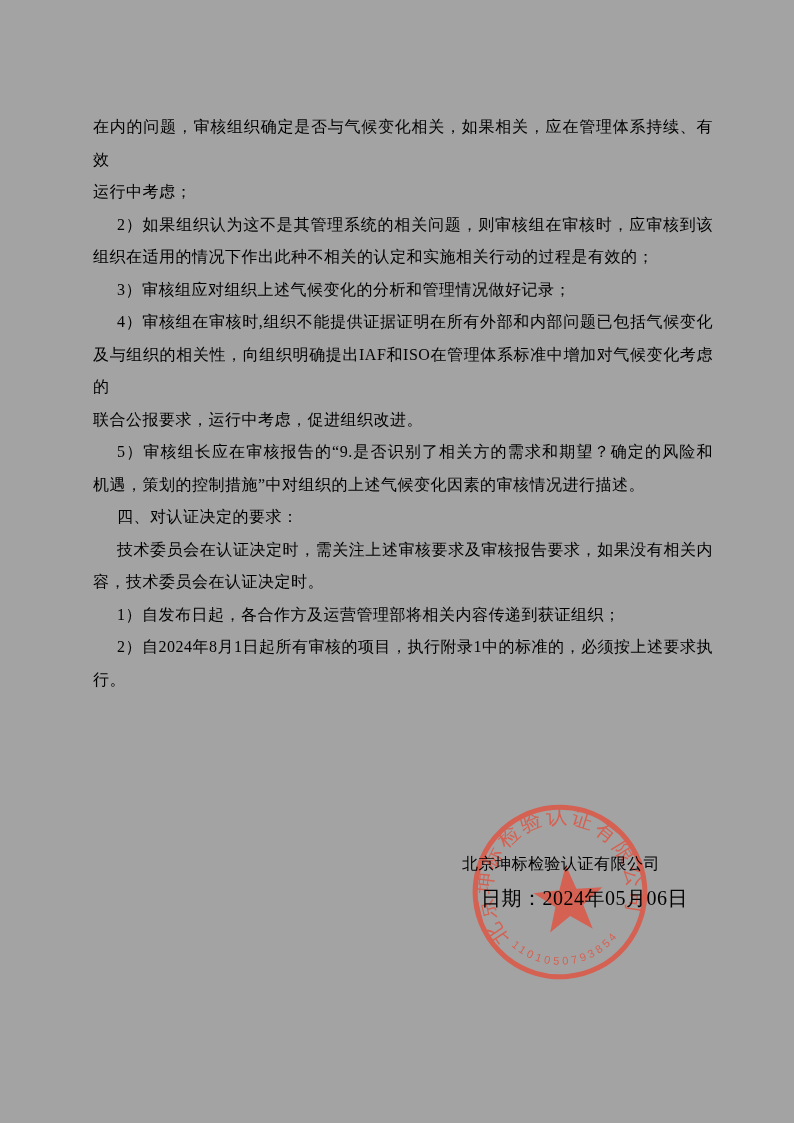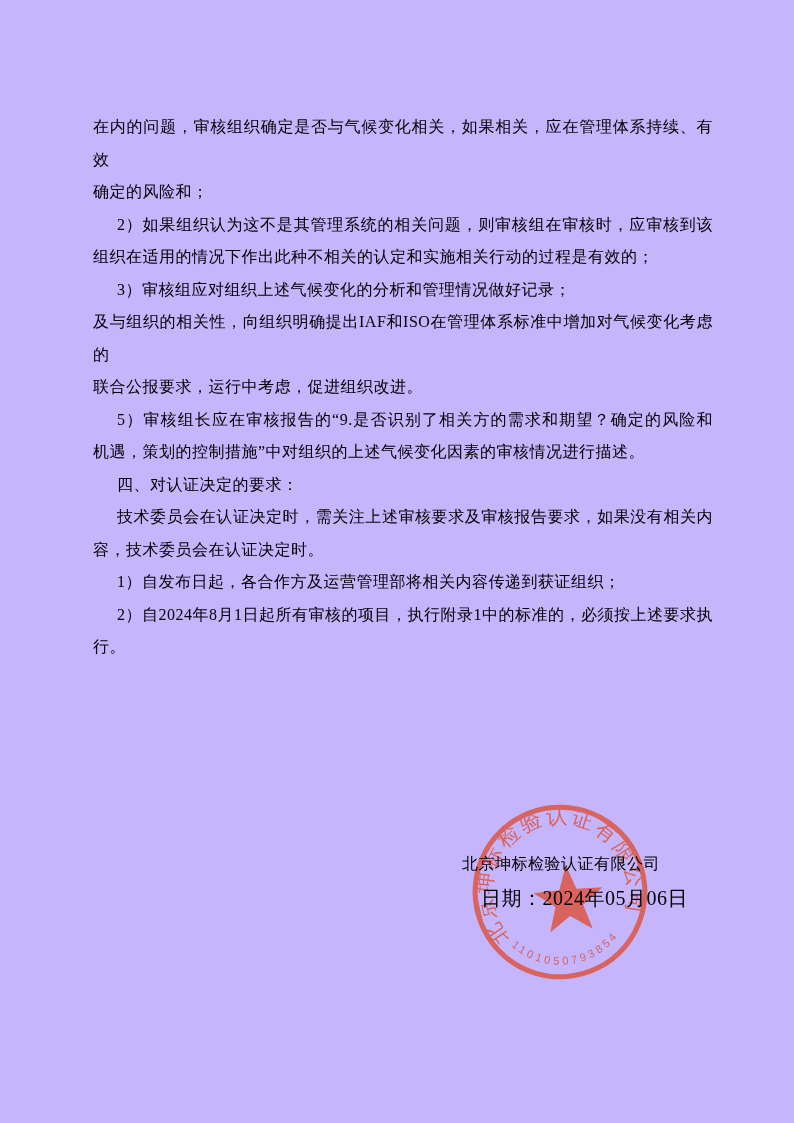--- a/index.html
+++ b/index.html
@@ -4,21 +4,21 @@
 <style>
   html, body {
     margin: 0;
     padding: 0;
     background: #ffffff;
   }
   .page {
     position: relative;
     width: 794px;
     height: 1123px;
-    background: #c4b5fd;
+    background: #a3a3a3;
     overflow: hidden;
     font-family: "Liberation Serif", "DejaVu Serif", serif;
     color: #000000;
   }
   .textblock {
     position: absolute;
     left: 93px;
     top: 111px;
     width: 620px;
     font-size: 16px;
@@ -64,24 +64,25 @@
   }
   .seal svg { display: block; }
 </style>
 </head>
 <body>
 
 <div class="page">
 
   <div class="textblock">
       <div class="line fill">在内的问题，审核组织确定是否与气候变化相关，如果相关，应在管理体系持续、有效</div>
-      <div class="line">确定的风险和；</div>
+      <div class="line">运行中考虑；</div>
       <div class="line indent fill">2）如果组织认为这不是其管理系统的相关问题，则审核组在审核时，应审核到该</div>
       <div class="line">组织在适用的情况下作出此种不相关的认定和实施相关行动的过程是有效的；</div>
       <div class="line indent">3）审核组应对组织上述气候变化的分析和管理情况做好记录；</div>
+      <div class="line indent fill">4）审核组在审核时,组织不能提供证据证明在所有外部和内部问题已包括气候变化</div>
       <div class="line fill">及与组织的相关性，向组织明确提出IAF和ISO在管理体系标准中增加对气候变化考虑的</div>
       <div class="line">联合公报要求，运行中考虑，促进组织改进。</div>
       <div class="line indent fill">5）审核组长应在审核报告的“9.是否识别了相关方的需求和期望？确定的风险和</div>
       <div class="line">机遇，策划的控制措施”中对组织的上述气候变化因素的审核情况进行描述。</div>
       <div class="line indent">四、对认证决定的要求：</div>
       <div class="line indent fill">技术委员会在认证决定时，需关注上述审核要求及审核报告要求，如果没有相关内</div>
       <div class="line">容，技术委员会在认证决定时。</div>
       <div class="line indent">1）自发布日起，各合作方及运营管理部将相关内容传递到获证组织；</div>
       <div class="line indent fill">2）自2024年8月1日起所有审核的项目，执行附录1中的标准的，必须按上述要求执</div>
       <div class="line">行。</div>

